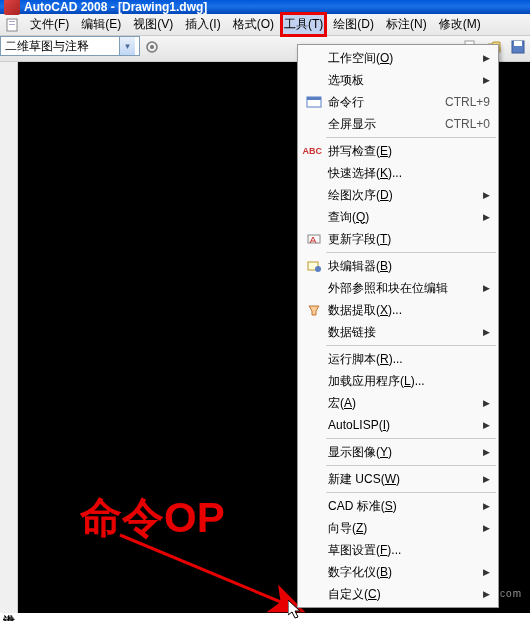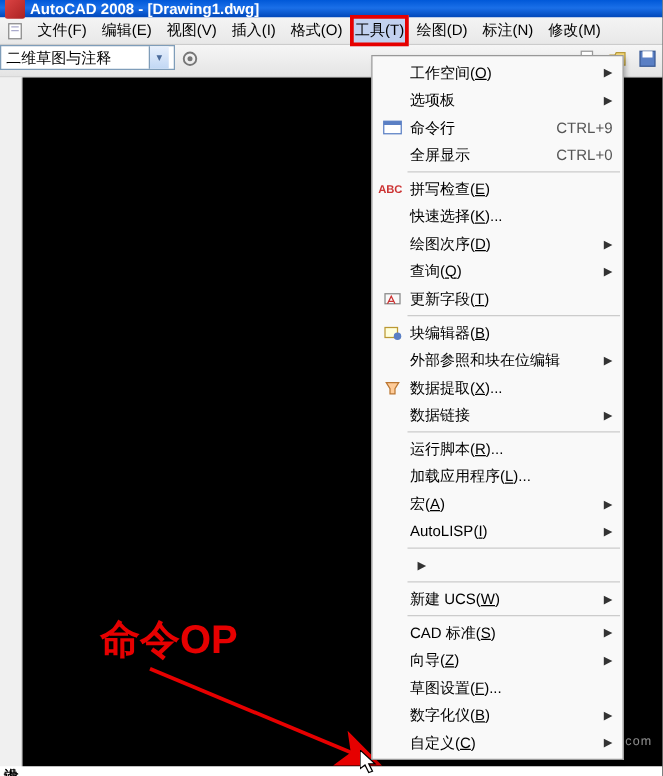--- a/index.html
+++ b/index.html
@@ -18,21 +18,21 @@
 .side-panel { width: 18px; background: #f0f0f0; border-right: 1px solid #ccc; display: flex; flex-direction: column; align-items: center; justify-content: flex-end; }
 .side-text { writing-mode: vertical-rl; font-size: 12px; padding: 8px 0; }
 .canvas { flex: 1; background: #000; position: relative; }
 .dropdown { position: absolute; left: 297px; top: 44px; width: 202px; background: #f9f9f9; border: 1px solid #999; box-shadow: 2px 2px 4px rgba(0,0,0,0.3); z-index: 100; padding: 2px 0; }
 .dd-item { height: 22px; display: flex; align-items: center; padding: 0 8px 0 4px; cursor: pointer; }
 .dd-icon { width: 20px; height: 18px; margin-right: 6px; display: inline-flex; align-items: center; justify-content: flex-end; font-size: 12px; }
 .dd-label { flex: 1; }
 .dd-short { color: #555; }
 .dd-arrow { font-size: 9px; color: #333; margin-left: 6px; }
 .dd-sep { height: 1px; background: #ccc; margin: 2px 2px 2px 28px; }
-.annotation { position: absolute; left: 80px; top: 490px; color: #e60000; font-size: 32px; font-weight: bold; z-index: 50; font-family: SimHei, sans-serif; }
+.annotation { position: absolute; left: 80px; top: 490px; color: #e60000; font-size: 42px; font-weight: bold; z-index: 50; font-family: SimHei, sans-serif; }
 .arrow-svg { position: absolute; left: 90px; top: 440px; z-index: 49; pointer-events: none; }
 .cursor-svg { position: absolute; left: 288px; top: 600px; z-index: 200; }
 .watermark { position: absolute; right: 8px; bottom: 22px; color: rgba(255,255,255,0.55); font-size: 20px; font-style: italic; z-index: 40; font-family: Arial; }
 .watermark .sub { font-size: 10px; display: block; text-align: right; font-style: normal; letter-spacing: 1px; }
 u { text-decoration: underline; }
 </style>
 </head>
 <body>
 
 <div class="title-bar">
@@ -195,20 +195,21 @@
       <span class="dd-arrow">▶</span>
     </div>
     <div class="dd-item">
       <span class="dd-icon"></span>
       <span class="dd-label">AutoLISP(<u>I</u>)</span>
       <span class="dd-arrow">▶</span>
     </div>
     <div class="dd-sep"></div>
     <div class="dd-item">
       <span class="dd-icon"></span>
+      <span class="dd-label">显示图像(<u>Y</u>)</span>
       <span class="dd-arrow">▶</span>
     </div>
     <div class="dd-sep"></div>
     <div class="dd-item">
       <span class="dd-icon"></span>
       <span class="dd-label">新建 UCS(<u>W</u>)</span>
       <span class="dd-arrow">▶</span>
     </div>
     <div class="dd-sep"></div>
     <div class="dd-item">

